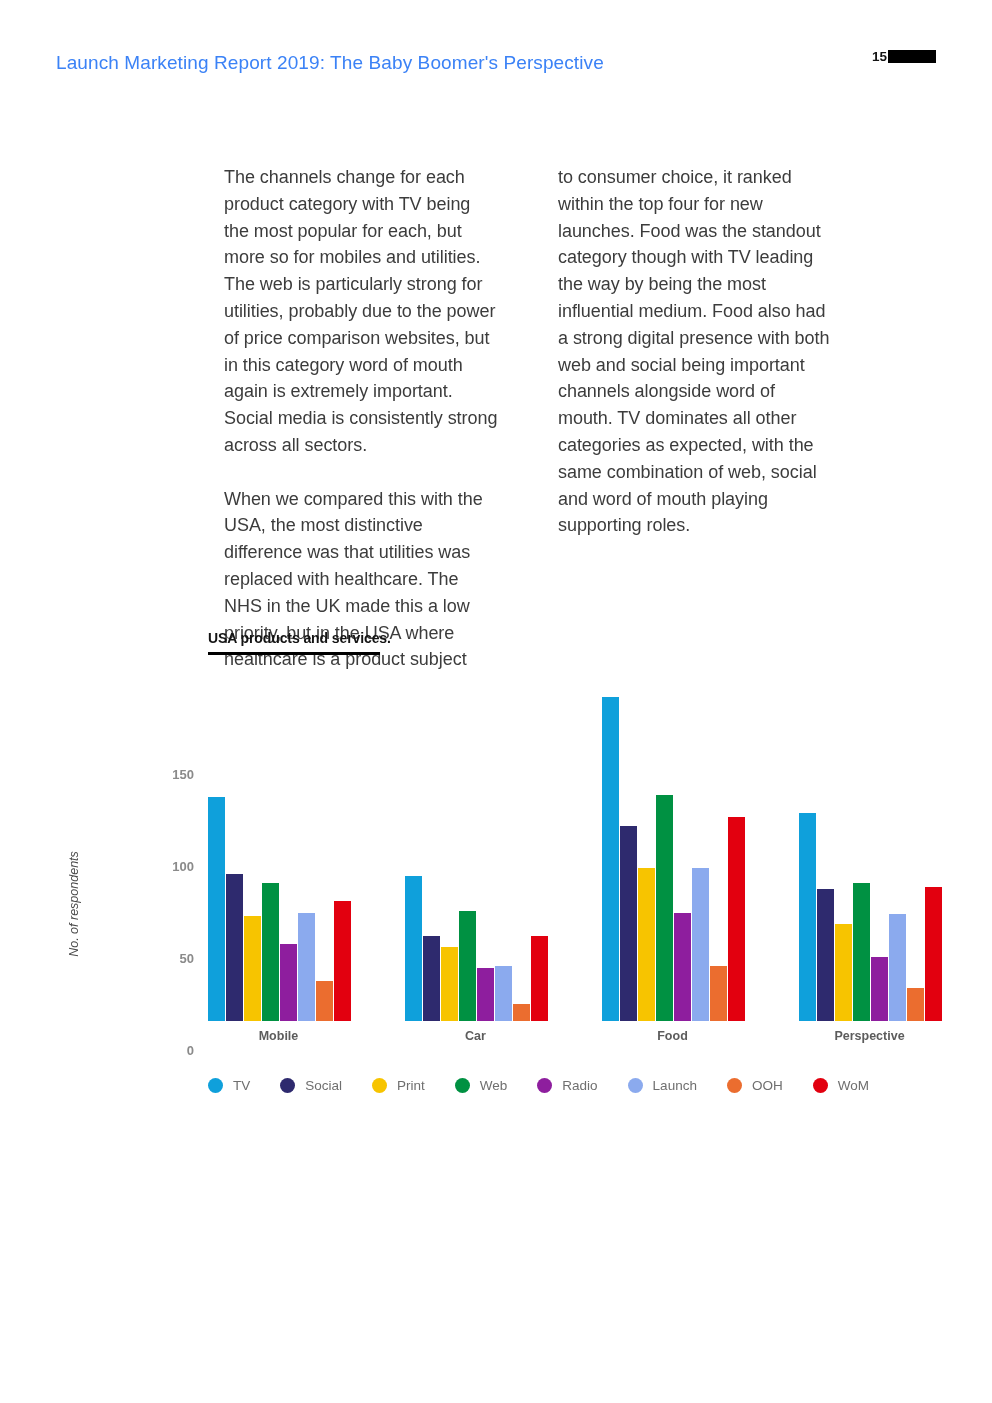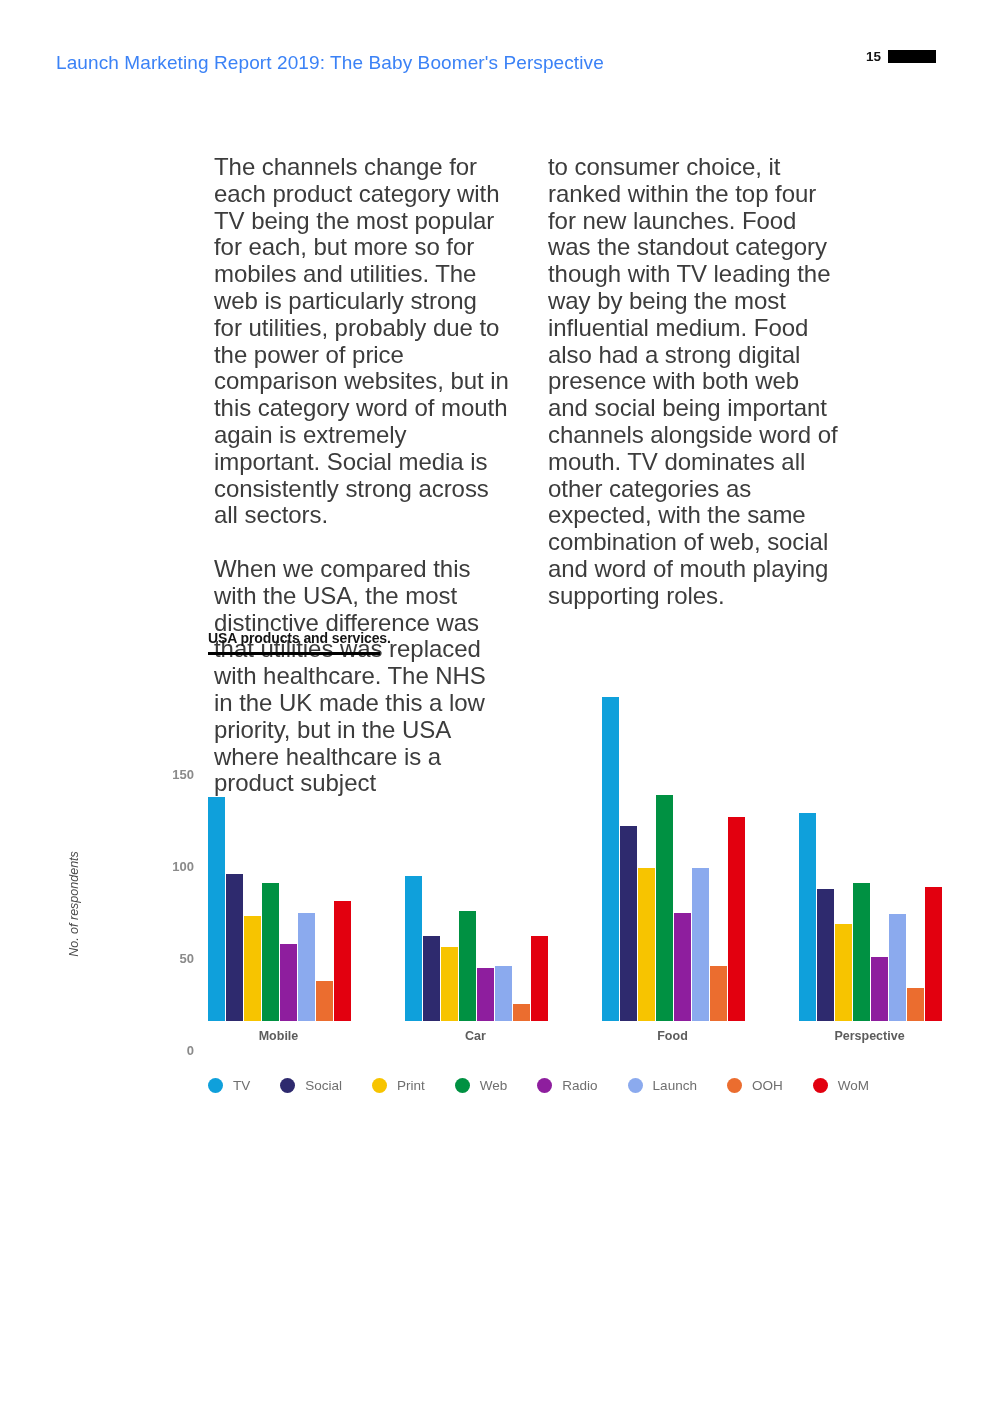--- a/index.html
+++ b/index.html
@@ -33,21 +33,21 @@
     letter-spacing: 0.1px;
     color: #3b82f6;
     white-space: nowrap;
   }
   .header-right {
     position: absolute;
     right: 0;
     top: -2px;
     display: flex;
     align-items: center;
-    gap: 7px;
+    gap: 1px;
   }
   .page-number {
     font-size: 13.5px;
     font-weight: bold;
     color: #141414;
     line-height: 1;
   }
   .header-bar {
     width: 48px;
     height: 13px;
@@ -60,22 +60,22 @@
     top: 148px;
     left: 208px;
     width: 642px;
     display: flex;
     gap: 26px;
   }
   .col {
     width: 308px;
   }
   .col p {
-    margin: 6px;
-    font-size: 24px;
+    margin: 16px;
+    font-size: 18px;
     line-height: 26.8px;
     color: #3c3c3c;
     letter-spacing: -0.05px;
   }
   .col p + p {
     margin-top: 26.8px;
   }
 
   
   .chart-block {

